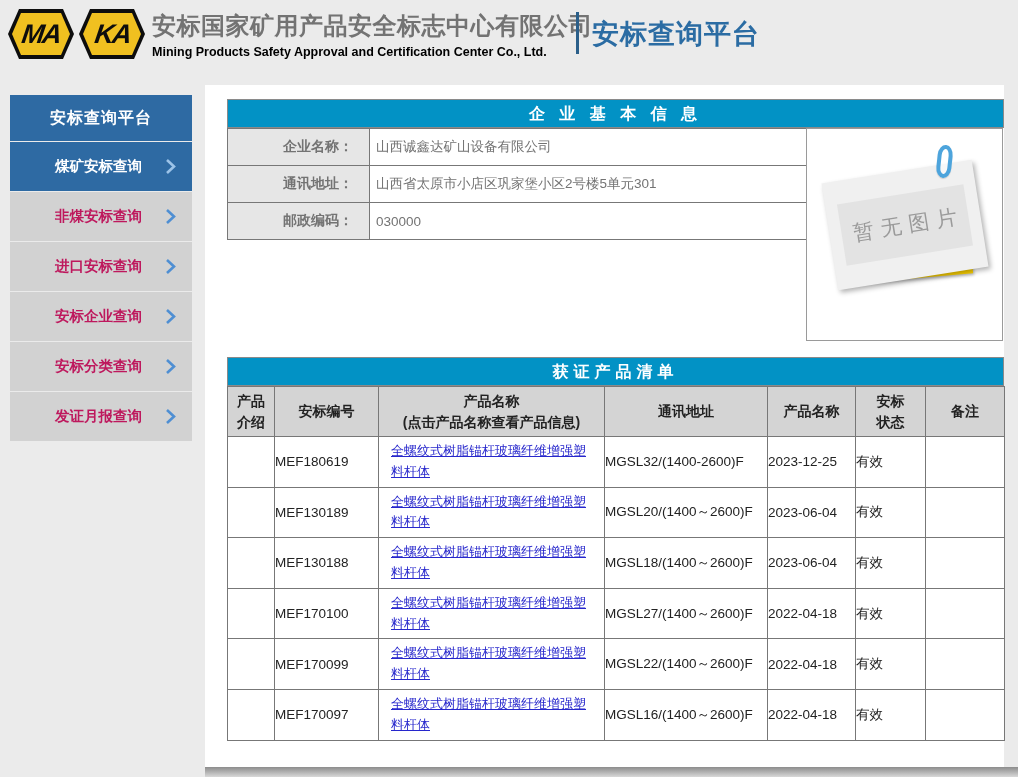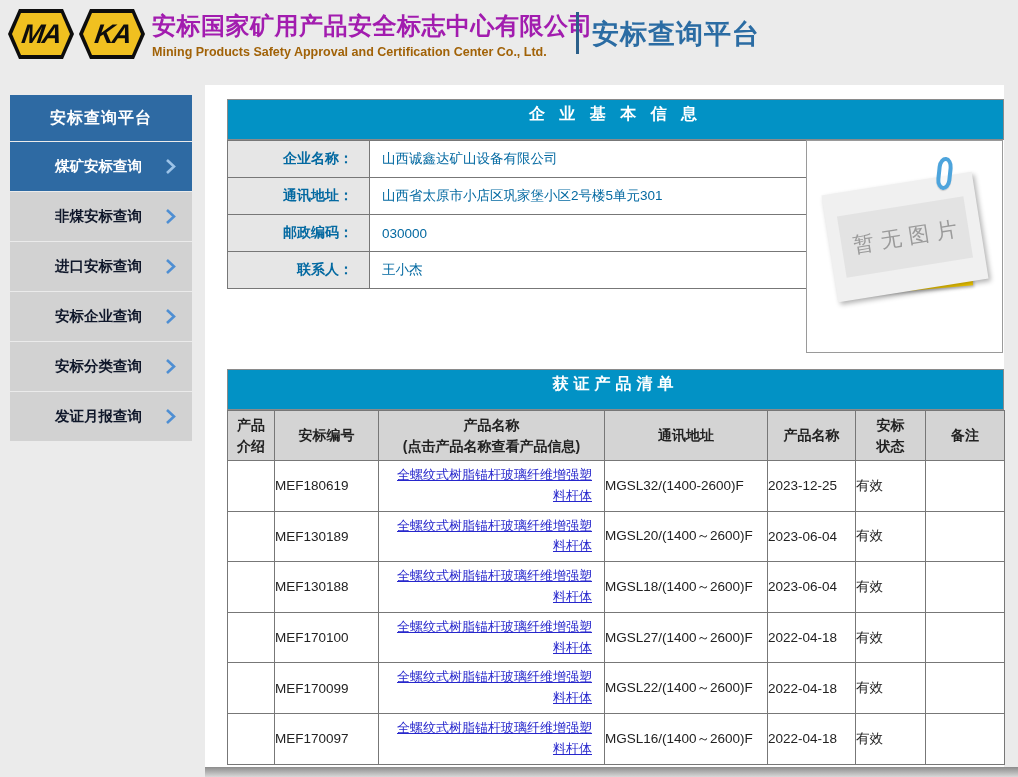--- a/index.html
+++ b/index.html
@@ -18,52 +18,52 @@
   .logo { position:absolute; left:8px; top:9px; display:flex; gap:5px; cursor:pointer; }
   .hex-outer { width:66px; height:50px; background:#0d0d0d;
     clip-path:polygon(11px 0,55px 0,66px 25px,55px 50px,11px 50px,0 25px);
     display:flex; align-items:center; justify-content:center; }
   .hex-inner { width:58px; height:42px; background:#f0c020;
     clip-path:polygon(9px 0,49px 0,58px 21px,49px 42px,9px 42px,0 21px);
     display:flex; align-items:center; justify-content:center; }
   .hex-text { font-weight:bold; font-style:italic; font-size:27px; color:#0d0d0d;
     letter-spacing:-2px; transform:skewX(-8deg); }
   .org-block { position:absolute; left:152px; top:10px; }
-  .org-zh { font-size:24px; font-weight:bold; color:#a21caf; letter-spacing:0.5px; }
-  .org-en { font-size:12.5px; font-weight:bold; color:#a16207; margin-top:3px; }
+  .org-zh { font-size:24px; font-weight:bold; color:#737373; letter-spacing:0.5px; }
+  .org-en { font-size:12.5px; font-weight:bold; color:#000000; margin-top:3px; }
   .hdr-divider { position:absolute; left:576px; top:12px; width:3px; height:42px; background:#2b5f8a; }
   .platform-title { position:absolute; left:592px; top:16px; font-size:27px; font-weight:bold; color:#2b6ca3; letter-spacing:1px; }
 
   
   .sidebar { position:absolute; left:10px; top:95px; width:182px; }
   .sb-title { height:46px; line-height:46px; background:#2e6aa3; color:#fff;
     font-size:16px; font-weight:bold; text-align:center; letter-spacing:1px; }
   .sb-item { position:relative; height:49px; line-height:49px; margin-top:1px;
-    background:#d2d2d2; color:#0f172a; font-size:14.5px; font-weight:bold;
+    background:#d2d2d2; color:#be185d; font-size:14.5px; font-weight:bold;
     padding-left:45px; cursor:pointer; }
   .sb-item .chev { position:absolute; right:16px; top:16px; width:11px; height:17px; }
   .sb-item .chev path { fill:none; stroke:#4f8fd3; stroke-width:2.6; }
   .sb-item.active { background:#2e6aa3; color:#ffffff; }
   .sb-item.active .chev path { stroke:#9cc3e8; }
 
   
   .main-panel { position:absolute; left:205px; top:85px; width:799px; height:682px; background:#fff; }
   .section { margin-left:22px; width:777px; }
   .sec-company { margin-top:14px; }
   .sec-products { margin-top:16px; }
-  .sec-title { height:41px; line-height:27px; background:#0292c5; border:1px solid #8a8a8a;
+  .sec-title { height:29px; line-height:27px; background:#0292c5; border:1px solid #8a8a8a;
     color:#fff; font-size:16px; font-weight:bold; text-align:center; letter-spacing:5px; }
 
   
   .company-row { display:flex; align-items:flex-start; }
   .info-table { width:580px; border-collapse:collapse; table-layout:fixed; }
-  .info-table td { border:1px solid #777; height:37px; font-size:13.5px; color:#0369a1; }
+  .info-table td { border:1px solid #777; height:37px; font-size:13.5px; color:#737373; }
   .info-table td.lbl { width:142px; background:#e6e6e6; text-align:right;
     padding-right:16px; font-weight:bold; font-size:14px; }
-  .info-table td.val { background:#fff; padding-left:12px; }
+  .info-table td.val { background:#fff; padding-left:6px; }
 
   
   .img-box { position:relative; width:197px; height:213px; border:1px solid #9a9a9a;
     margin-left:-1px; background:#fff; overflow:hidden; }
   .yellow-card { position:absolute; left:32px; top:50px; width:130px; height:100px;
     background:#ffd400; transform:rotate(-5deg); box-shadow:1px 2px 3px rgba(0,0,0,0.25); }
   .white-card { position:absolute; left:22px; top:42px; width:152px; height:108px;
     background:#f0f0f0; transform:rotate(-9deg); box-shadow:2px 3px 5px rgba(0,0,0,0.3);
     display:flex; align-items:center; justify-content:center; }
   .white-card .inner { width:128px; height:62px; background:#e3e3e3;
@@ -73,21 +73,21 @@
   .paperclip { position:absolute; right:50px; top:16px; width:15px; height:33px;
     border:4px solid #4da4dc; border-radius:8px / 11px; transform:rotate(6deg);
     box-shadow:0 1px 1px rgba(0,0,0,0.15); background:rgba(255,255,255,0.5); }
 
   
   .product-table { width:777px; border-collapse:collapse; table-layout:fixed; }
   .product-table th, .product-table td { border:1px solid #777; }
   .product-table th { background:#d4d4d4; height:50px; font-size:14px; font-weight:bold;
     color:#222; text-align:center; line-height:1.45; }
   .product-table td { height:44px; font-size:13.5px; color:#222; text-align:left; background:#fff; }
-  .product-table td.name-cell { text-align:right; padding:4px 12px 4px 12px; }
+  .product-table td.name-cell { text-align:left; padding:4px 12px 4px 12px; }
   .name-link { color:#2727cc; text-decoration:underline; font-size:13px; line-height:1.6; cursor:pointer; }
 
   
   .bottom-bar { position:absolute; left:205px; top:767px; width:813px; height:10px;
     background:linear-gradient(to bottom,#8c8c8c,#d8d8d8); }
 </style>
 </head>
 <body>
 
 <div class="page">
@@ -149,24 +149,20 @@
                 <td class="val">山西诚鑫达矿山设备有限公司</td>
               </tr>
               <tr>
                 <td class="lbl">通讯地址：</td>
                 <td class="val">山西省太原市小店区巩家堡小区2号楼5单元301</td>
               </tr>
               <tr>
                 <td class="lbl">邮政编码：</td>
                 <td class="val">030000</td>
               </tr>
-              <tr>
-                <td class="lbl">联系人：</td>
-                <td class="val">王小杰</td>
-              </tr>
             </tbody>
         </table>
         <div class="img-box">
           <div class="yellow-card"></div>
           <div class="white-card">
             <div class="inner">
               <span class="no-img-text">暂无图片</span>
             </div>
           </div>
           <div class="paperclip"></div>

